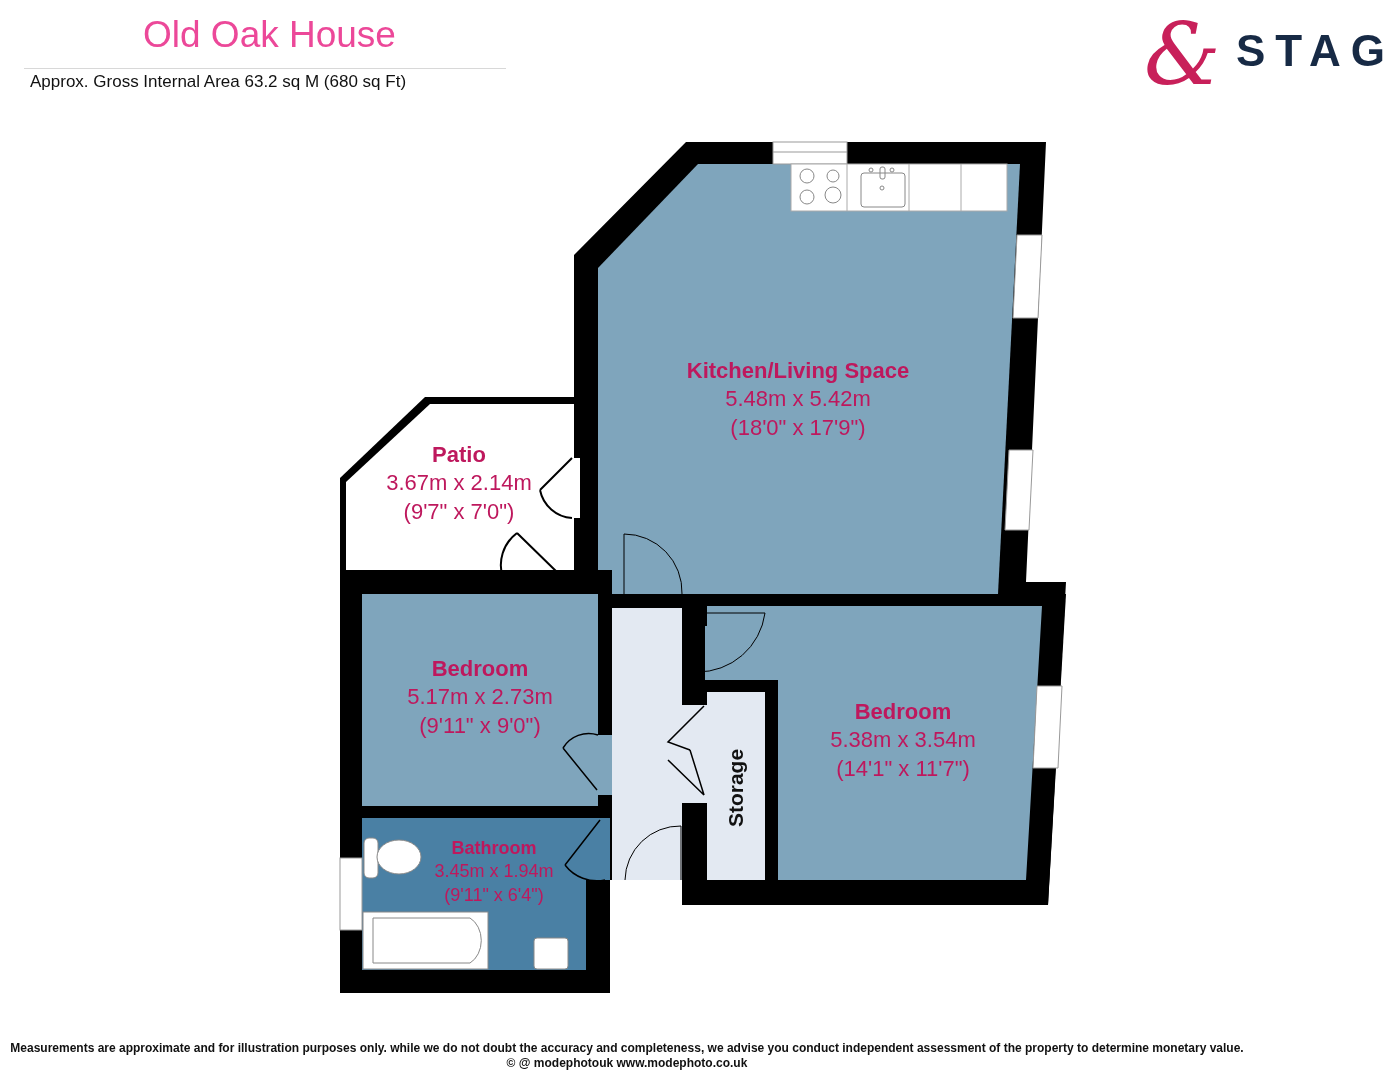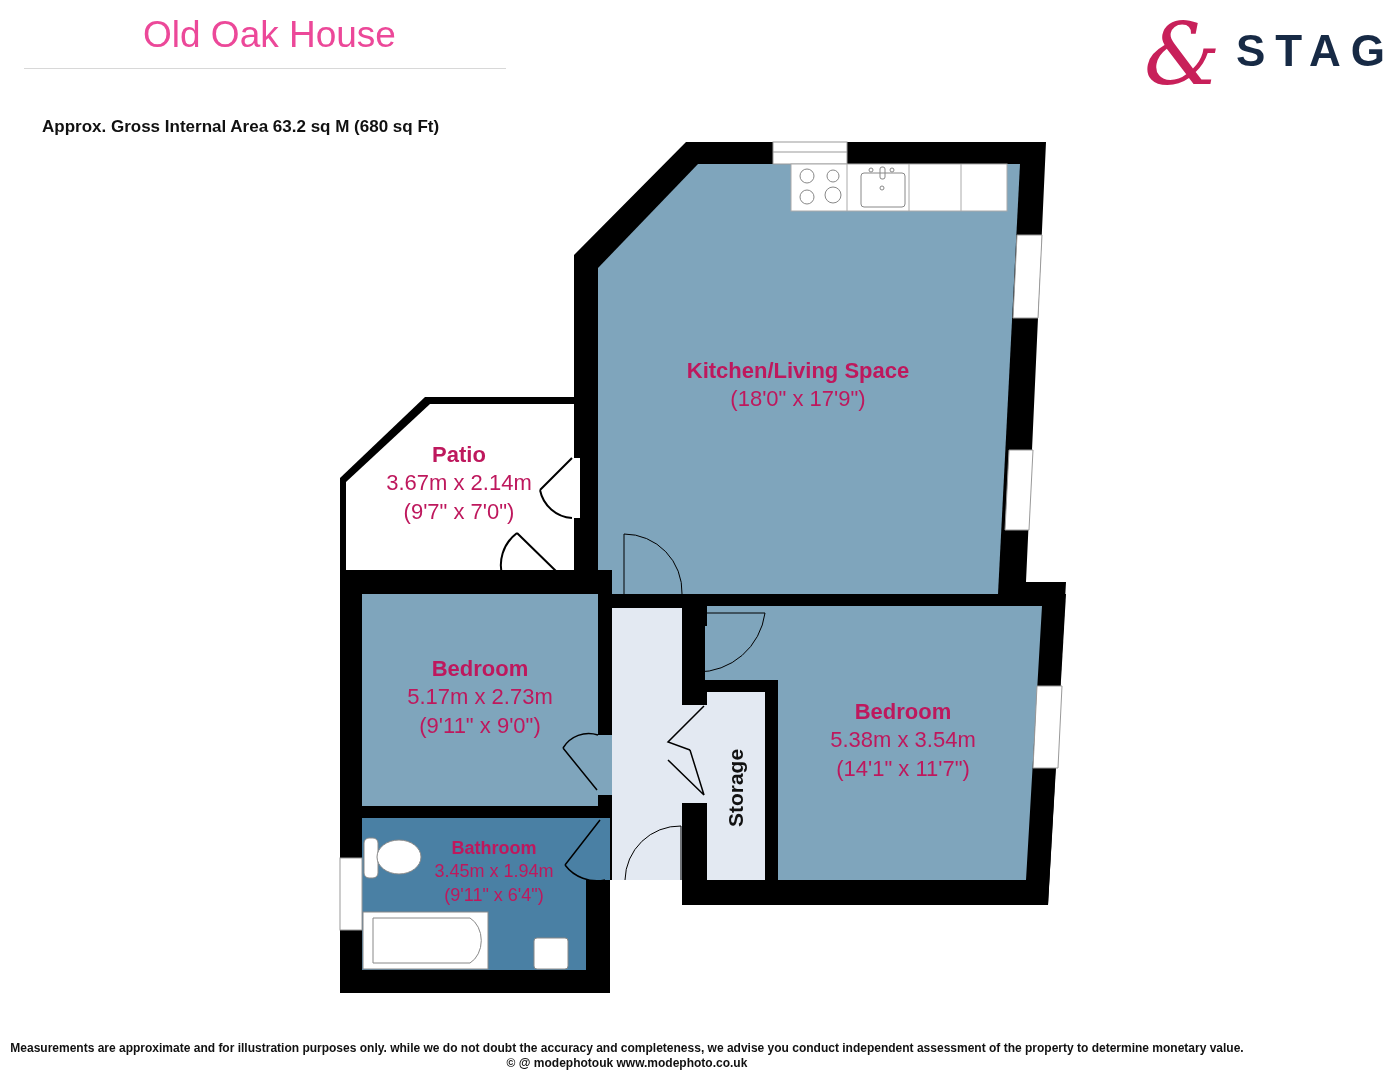--- a/index.html
+++ b/index.html
@@ -1,19 +1,19 @@
 <!DOCTYPE html>
 <html><head>
 <meta charset="utf-8">
 <style>
   html, body { margin: 0; padding: 0; background: #ffffff; }
   body { width: 1398px; height: 1080px; position: relative; overflow: hidden; font-family: "Liberation Sans", sans-serif; }
   .title { position: absolute; left: 143px; top: 14px; font-size: 37px; color: #ec4899; font-family: "Liberation Sans", sans-serif; }
   .rule { position: absolute; left: 24px; top: 68px; width: 482px; height: 1px; background: #d8d8d8; }
-  .subtitle { position: absolute; left: 42px; top: 72px; font-size: 17px; font-weight: bold; color: #111; margin-top: 45px; }
+  .subtitle { position: absolute; left: 30px; top: 72px; font-size: 17px; font-weight: normal; color: #111; }
   .logo { position: absolute; left: 898px; top: 20px; width: 470px; height: 80px; }
   .logo .word { position: absolute; top: 6px; font-size: 44px; font-weight: bold; color: #172a45; letter-spacing: 10px; font-family: "Liberation Sans", sans-serif; }
   .logo .amp { position: absolute; left: 246px; top: -16px; font-size: 86px; color: #c8205a; font-family: "DejaVu Serif", serif; font-style: italic; }
   .plan { position: absolute; left: 0; top: 0; }
   .label { position: absolute; text-align: center; color: #be185d; transform: translateX(-50%); white-space: nowrap; }
   .label .name { font-weight: bold; font-size: 22px; }
   .label .dim { font-size: 22px; line-height: 29px; }
   .label.small .name { font-size: 18px; }
   .label.small .dim { font-size: 18px; line-height: 24px; }
   .storage { position: absolute; left: 736px; top: 788px; transform: translate(-50%,-50%) rotate(-90deg); font-weight: bold; font-size: 21px; color: #111; white-space: nowrap; }
@@ -101,20 +101,21 @@
   <polygon points="1037,686 1062,686 1058,768 1033,768" fill="#fff" stroke="#999"></polygon>
 
   <rect x="694" y="680" width="84" height="200" fill="#000"></rect>
   <rect x="707" y="692" width="58" height="188" fill="#e3e9f2"></rect>
   <rect x="682" y="705" width="25" height="98" fill="#e3e9f2"></rect>
   <path d="M704,706 L668,742 L690,750 M668,760 L704,795 L690,750" stroke="#000" stroke-width="1.5" fill="none"></path>
 </svg>
 
 <div class="label" style="left:798px; top:358px;">
   <div class="name">Kitchen/Living Space</div>
+  <div class="dim">5.48m x 5.42m</div>
   <div class="dim">(18'0" x 17'9")</div>
 </div>
 
 <div class="label" style="left:459px; top:442px;">
   <div class="name">Patio</div>
   <div class="dim">3.67m x 2.14m</div>
   <div class="dim">(9'7" x 7'0")</div>
 </div>
 
 <div class="label" style="left:480px; top:656px;">

